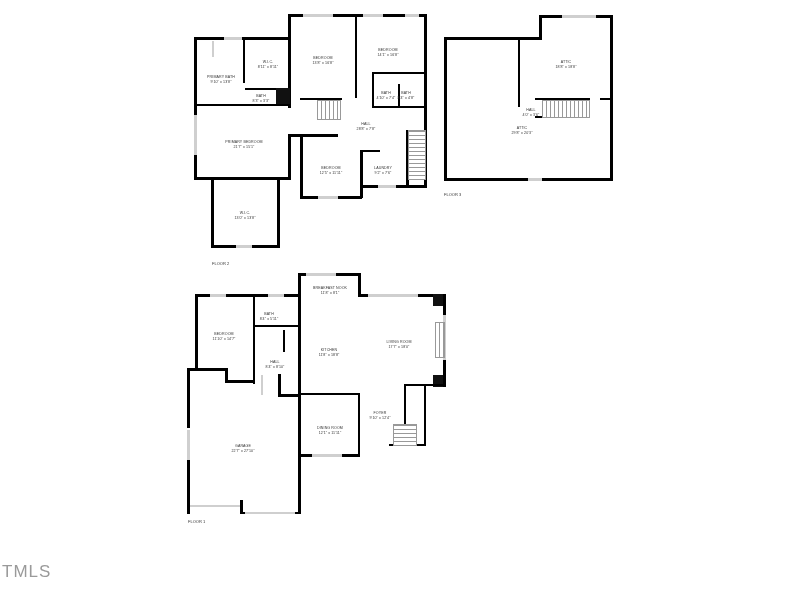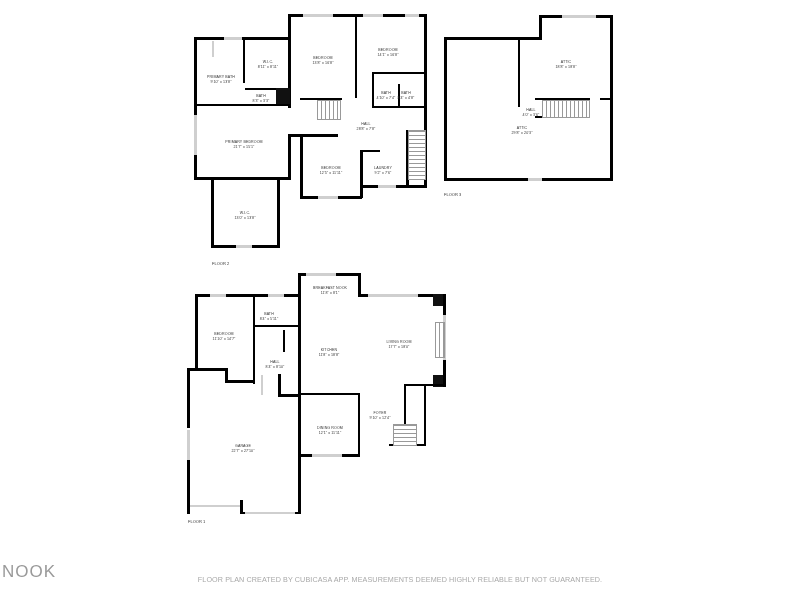--- a/index.html
+++ b/index.html
@@ -226,15 +226,14 @@
         <span class="n">FOYER</span>
         <span class="d">9'10" x 12'4"</span>
       </div>
     <div class="lbl" style="left:243px;top:444px;">
         <span class="n">GARAGE</span>
         <span class="d">22'7" x 27'10"</span>
       </div>
     <div class="floor" style="left:188px;top:519px;">FLOOR 1</div>
   </div>
 
-  <div class="mls">NOOK</div>
-  <div class="disclaimer">FLOOR PLAN CREATED BY CUBICASA APP. MEASUREMENTS DEEMED HIGHLY RELIABLE BUT NOT GUARANTEED.</div>
+  <div class="mls">TMLS</div>
 </div>
 
 </body></html>

